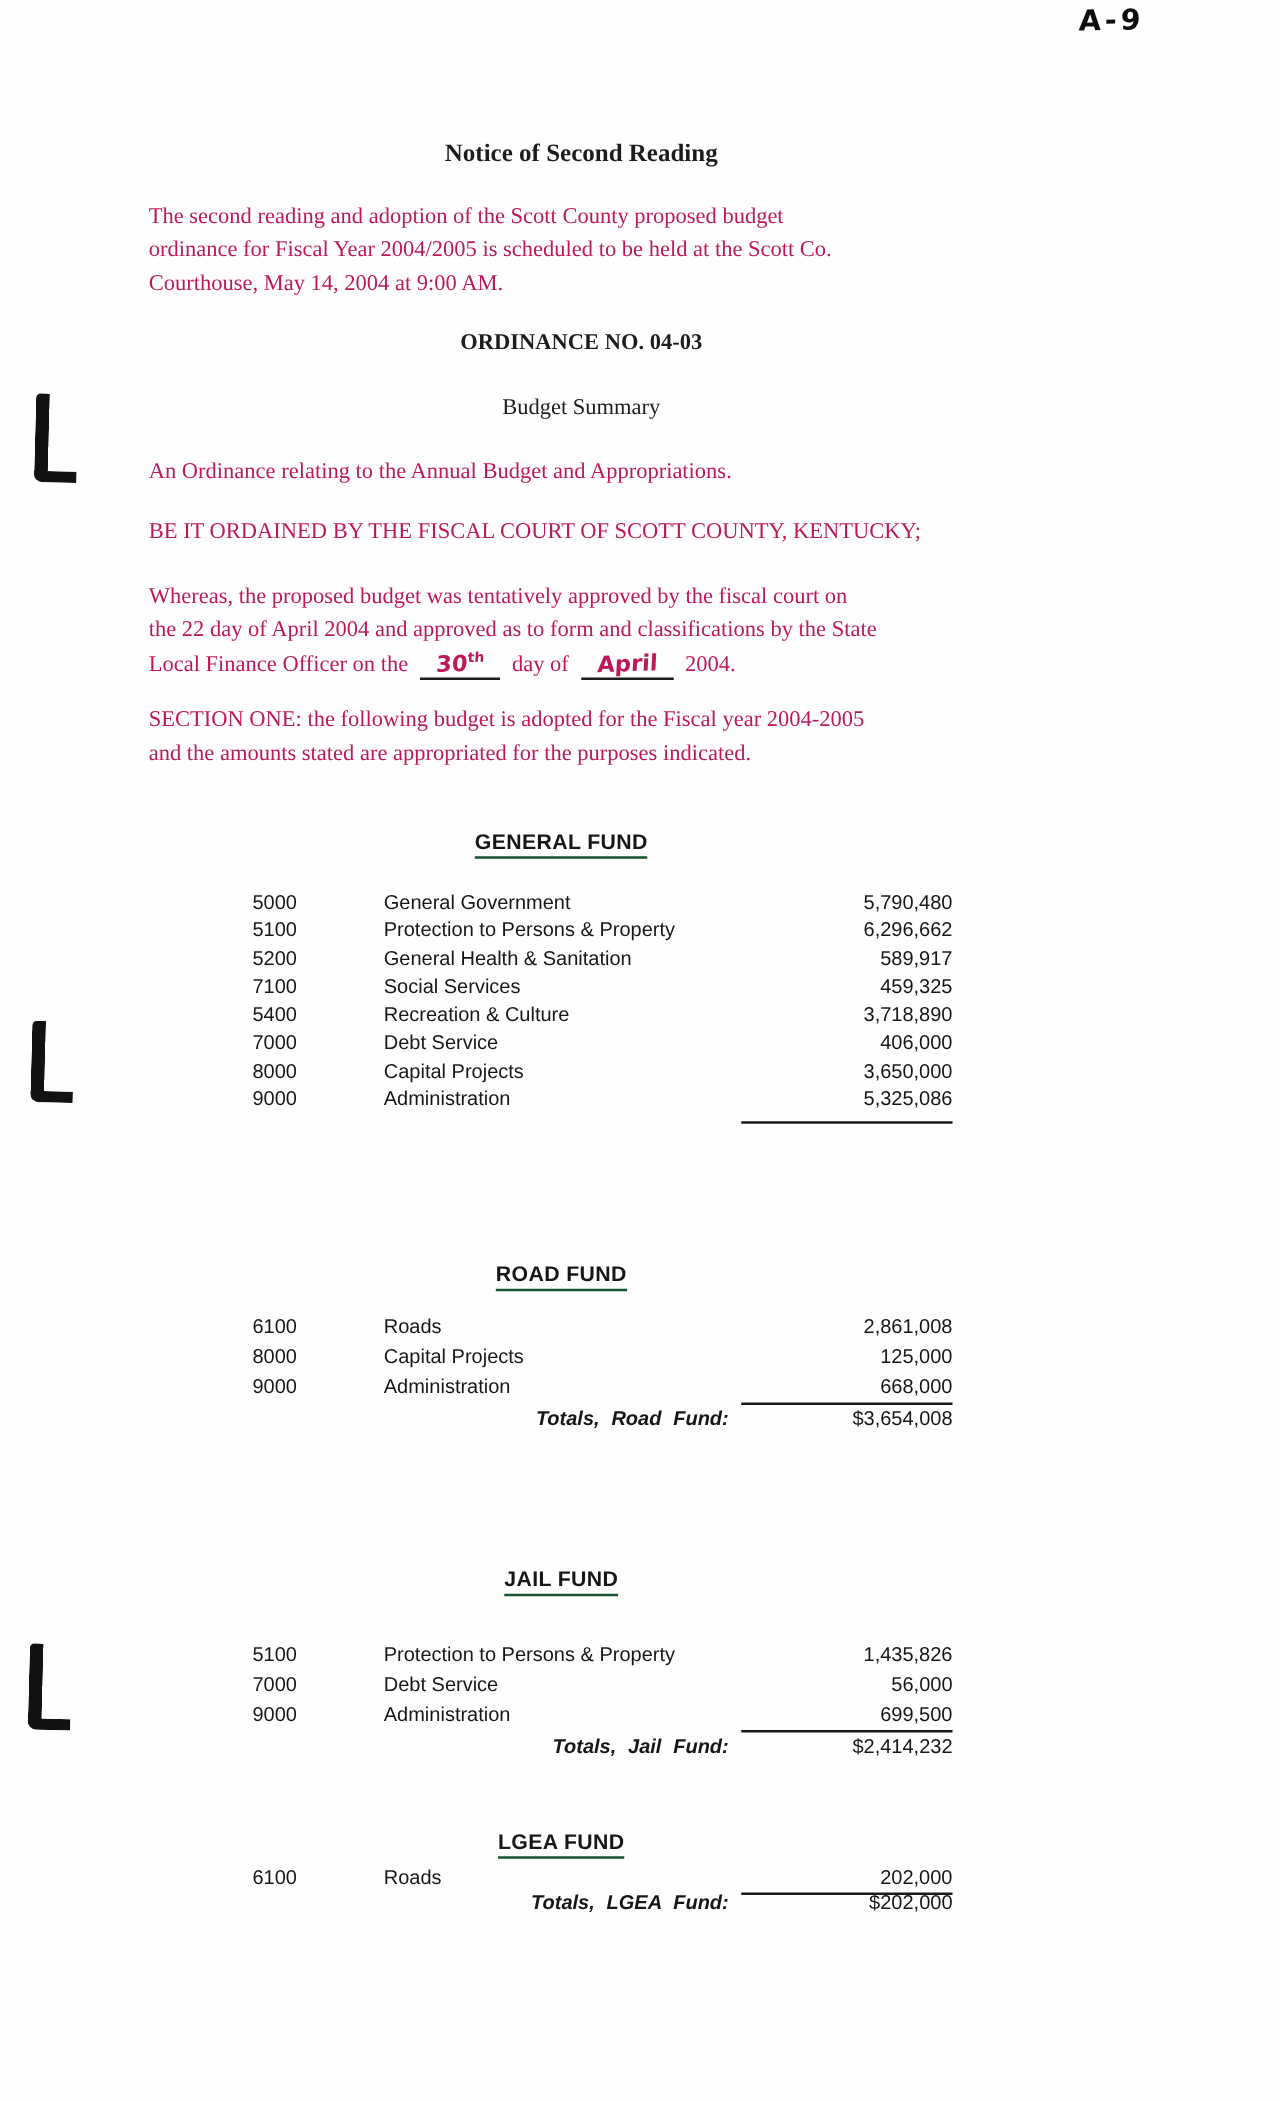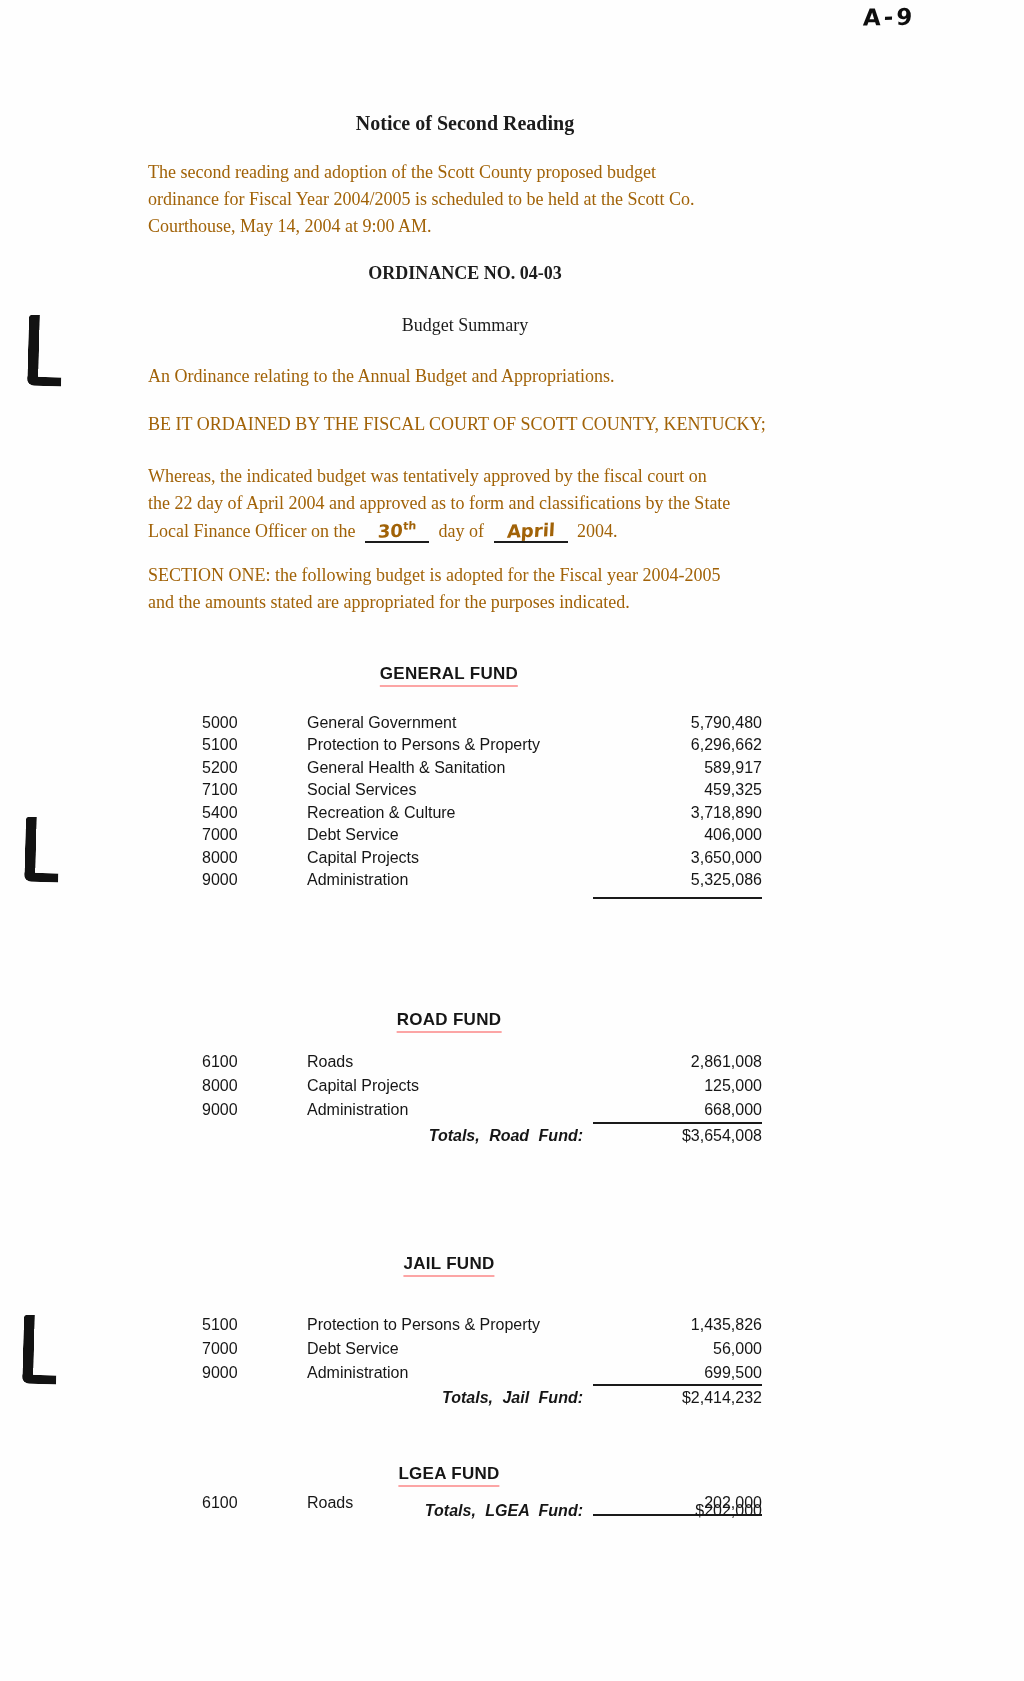--- a/index.html
+++ b/index.html
@@ -1,40 +1,40 @@
 <!DOCTYPE html>
 <html><head>
 <meta charset="utf-8">
 <style>
   html,body{margin:0;padding:0;background:#ffffff;}
   .page{position:relative;width:1024px;height:1681px;background:#fefefe;overflow:hidden;
         color:#1c1c1c;font-family:"Liberation Serif",serif;}
   
-  .para{position:absolute;left:148px;font-size:18px;line-height:27px;color:#a16207;}
+  .para{position:absolute;left:119px;font-size:18px;line-height:27px;color:#be185d;}
   .line{white-space:nowrap;}
   .centered{position:absolute;left:135px;width:660px;text-align:center;white-space:nowrap;}
   .title{font-weight:700;font-size:20px;}
   .ord-no{font-weight:700;font-size:18px;}
   .subtitle{font-size:18px;}
   
   .hw{font-family:"DejaVu Sans",sans-serif;font-weight:700;color:#0e0e0e;}
   .corner{position:absolute;left:863px;top:4px;font-size:23px;letter-spacing:3px;
           transform:rotate(-1deg) skewX(-3deg);}
   .fill{display:inline-block;border-bottom:2px solid #1c1c1c;text-align:center;
         min-width:64px;margin:0 5px;line-height:20px;vertical-align:baseline;}
   .hw-ink{display:inline-block;font-family:"DejaVu Sans",sans-serif;font-weight:700;
           font-size:18px;transform:skewX(-5deg) rotate(-2deg);}
   .hw-ink sup{font-size:11px;}
   .l-mark{position:absolute;width:23px;height:58px;border-left:11px solid #121212;
           border-bottom:9px solid #121212;border-bottom-left-radius:7px;
           border-top-left-radius:4px;transform:rotate(1.5deg);}
   
   .fund{position:absolute;left:202px;width:560px;font-family:"Liberation Sans",sans-serif;color:#161616;}
   .fund-head{position:absolute;left:247px;transform:translateX(-50%);font-weight:700;
-             font-size:17px;letter-spacing:.3px;border-bottom:2px solid #fca5a5;
+             font-size:17px;letter-spacing:.3px;border-bottom:2px solid #14532d;
              padding-bottom:1px;white-space:nowrap;}
   .frow{position:absolute;left:0;right:0;height:21px;font-size:16px;}
   .frow .code{position:absolute;left:0;}
   .frow .desc{position:absolute;left:105px;white-space:nowrap;}
   .frow .amt{position:absolute;right:0;}
   .rule{position:absolute;right:0;width:169px;height:2px;background:#1a1a1a;}
   .trow{position:absolute;left:0;right:0;height:20px;font-size:16px;font-weight:700;font-style:italic;}
   .trow .tlabel{position:absolute;right:169px;white-space:nowrap;word-spacing:5px;padding-right:10px;}
   .trow .tamt{position:absolute;right:0;font-style:normal;font-weight:400;font-family:"Liberation Sans",sans-serif;}
 </style>
@@ -63,21 +63,21 @@
 
   <div class="para" style="top:411px;">
     <div class="line">BE IT ORDAINED BY THE FISCAL COURT OF SCOTT COUNTY, KENTUCKY;</div>
   </div>
 
   <div class="para" style="top:363px;">
     <div class="line">An Ordinance relating to the Annual Budget and Appropriations.</div>
   </div>
 
   <div class="para" style="top:463px;">
-    <div class="line">Whereas, the indicated budget was tentatively approved by the fiscal court on</div>
+    <div class="line">Whereas, the proposed budget was tentatively approved by the fiscal court on</div>
     <div class="line">the 22 day of April 2004 and approved as to form and classifications by the State</div>
     <div class="line">
       <span>Local Finance Officer on the</span>
       <span class="fill"><span class="hw-ink"><span>30</span><sup>th</sup></span></span>
       <span>day of</span>
       <span class="fill" style="min-width:74px;"><span class="hw-ink">April</span></span>
       <span>2004.</span>
     </div>
   </div>
 
@@ -180,19 +180,19 @@
   </div>
 
   <div class="fund" style="top:1464px;height:90px;">
     <div class="fund-head" style="top:0;">LGEA FUND</div>
     <div class="frow" style="top:30px;">
         <span class="code">6100</span>
         <span class="desc">Roads</span>
         <span class="amt">202,000</span>
       </div>
     <div class="rule" style="top:50px;"></div>
-    <div class="trow" style="top:38px;">
+    <div class="trow" style="top:50px;">
         <span class="tlabel">Totals, LGEA Fund:</span>
         <span class="tamt">$202,000</span>
       </div>
   </div>
 
 </div>
 
 </body></html>

